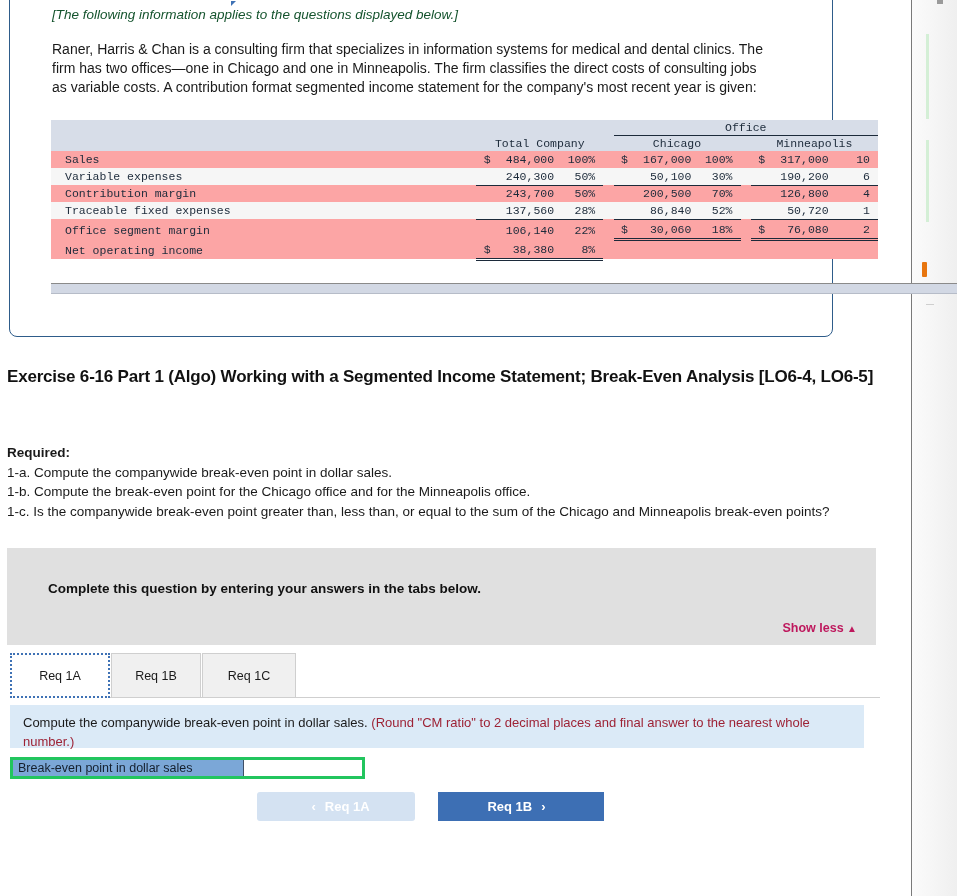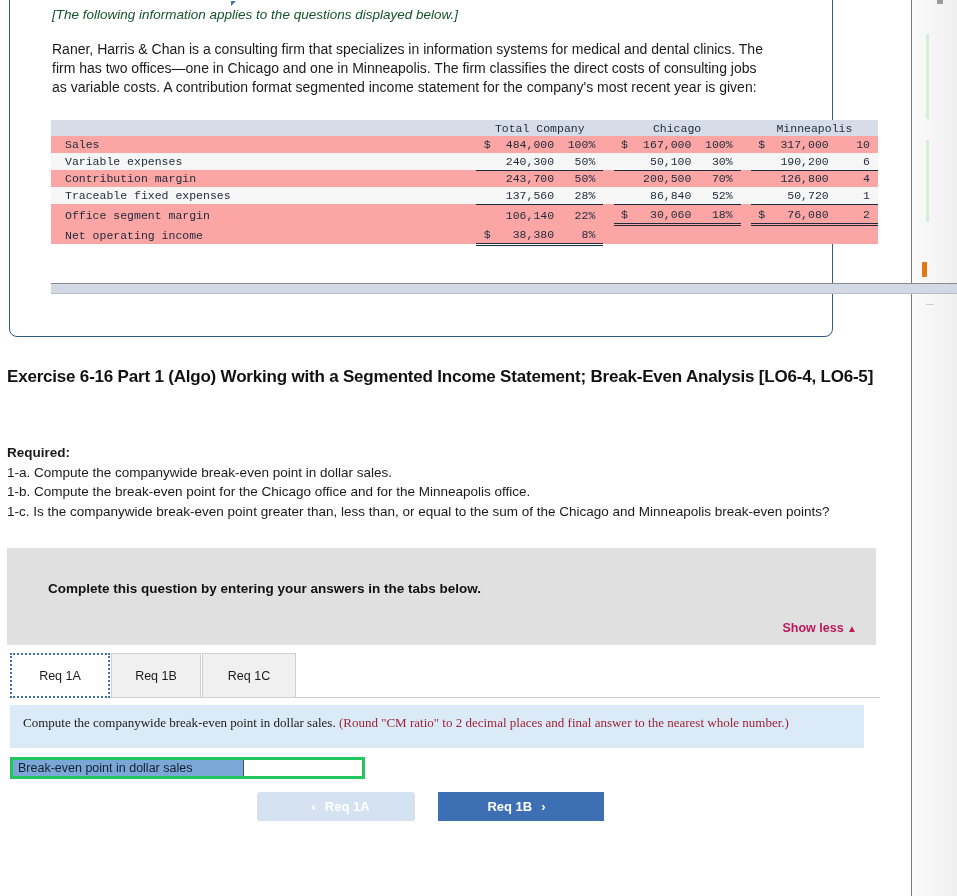--- a/index.html
+++ b/index.html
@@ -199,21 +199,20 @@
     width: 870px; height: 1px;
     background: #cfcfcf;
   }
 
   
   .q-strip {
     position: absolute;
     left: 10px; top: 705px;
     width: 854px; height: 43px;
     background: #dbeaf7;
-    font-family: Liberation Serif, serif;
   }
   .q-text {
     position: absolute;
     left: 13px; top: 8px;
     width: 830px;
     font-size: 13px;
     color: #1a1a1a;
     line-height: 19px;
   }
   .q-red { color: #9d2235; }
@@ -311,20 +310,28 @@
           <col class="c-cur">
           <col class="c-num">
           <col class="c-pct">
         <col class="c-gap">
           <col class="c-cur">
           <col class="c-num">
           <col class="c-pct">
       </colgroup>
       <tbody>
 
+        <tr class="hdr-band">
+          <td class="hdr-band"></td>
+            <td class="hdr-band"></td>
+            <td class="hdr-band"></td>
+            <td class="hdr-band"></td>
+          <td class="hdr-band"></td>
+          <td class="hdr-office" colspan="7">Office</td>
+        </tr>
 
         <tr class="hdr-band2">
           <td class="hdr-band2"></td>
           <td class="hdr-band2 hdr-center" colspan="3">Total Company</td>
           <td class="hdr-band2"></td>
           <td class="hdr-band2 hdr-center" colspan="3">Chicago</td>
           <td class="hdr-band2"></td>
           <td class="hdr-band2 hdr-center" colspan="3">Minneapolis</td>
         </tr>
 

